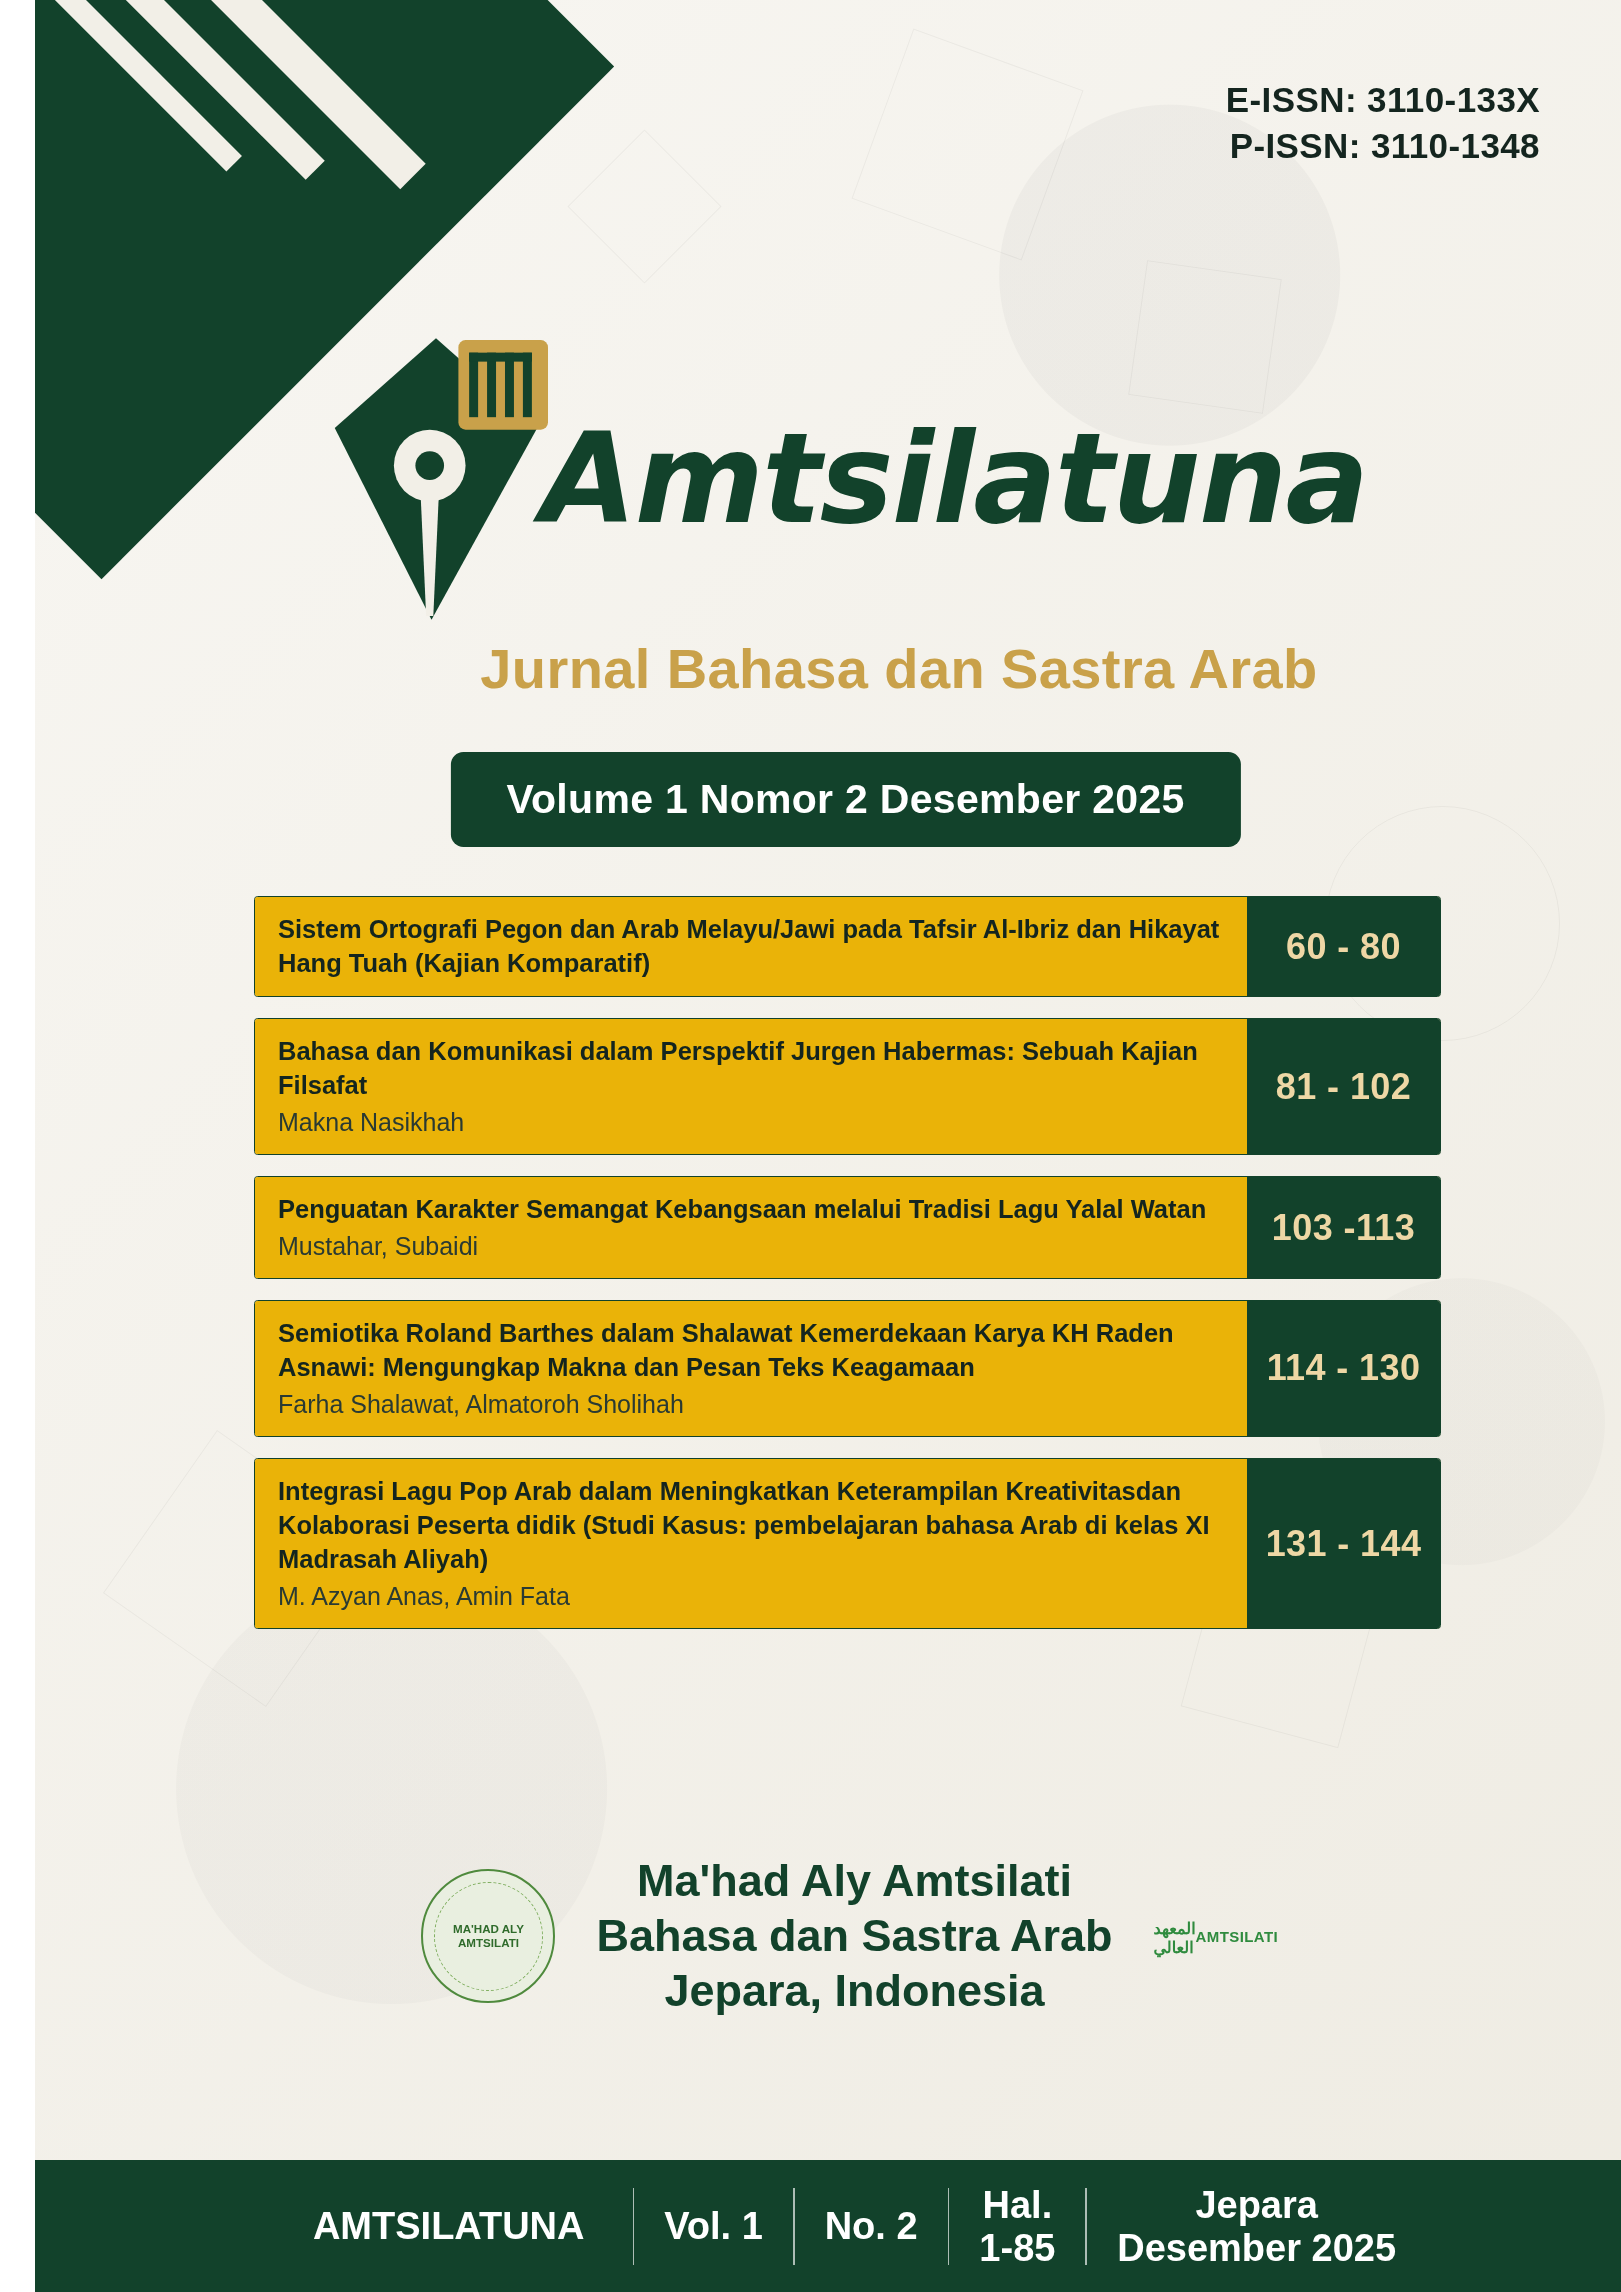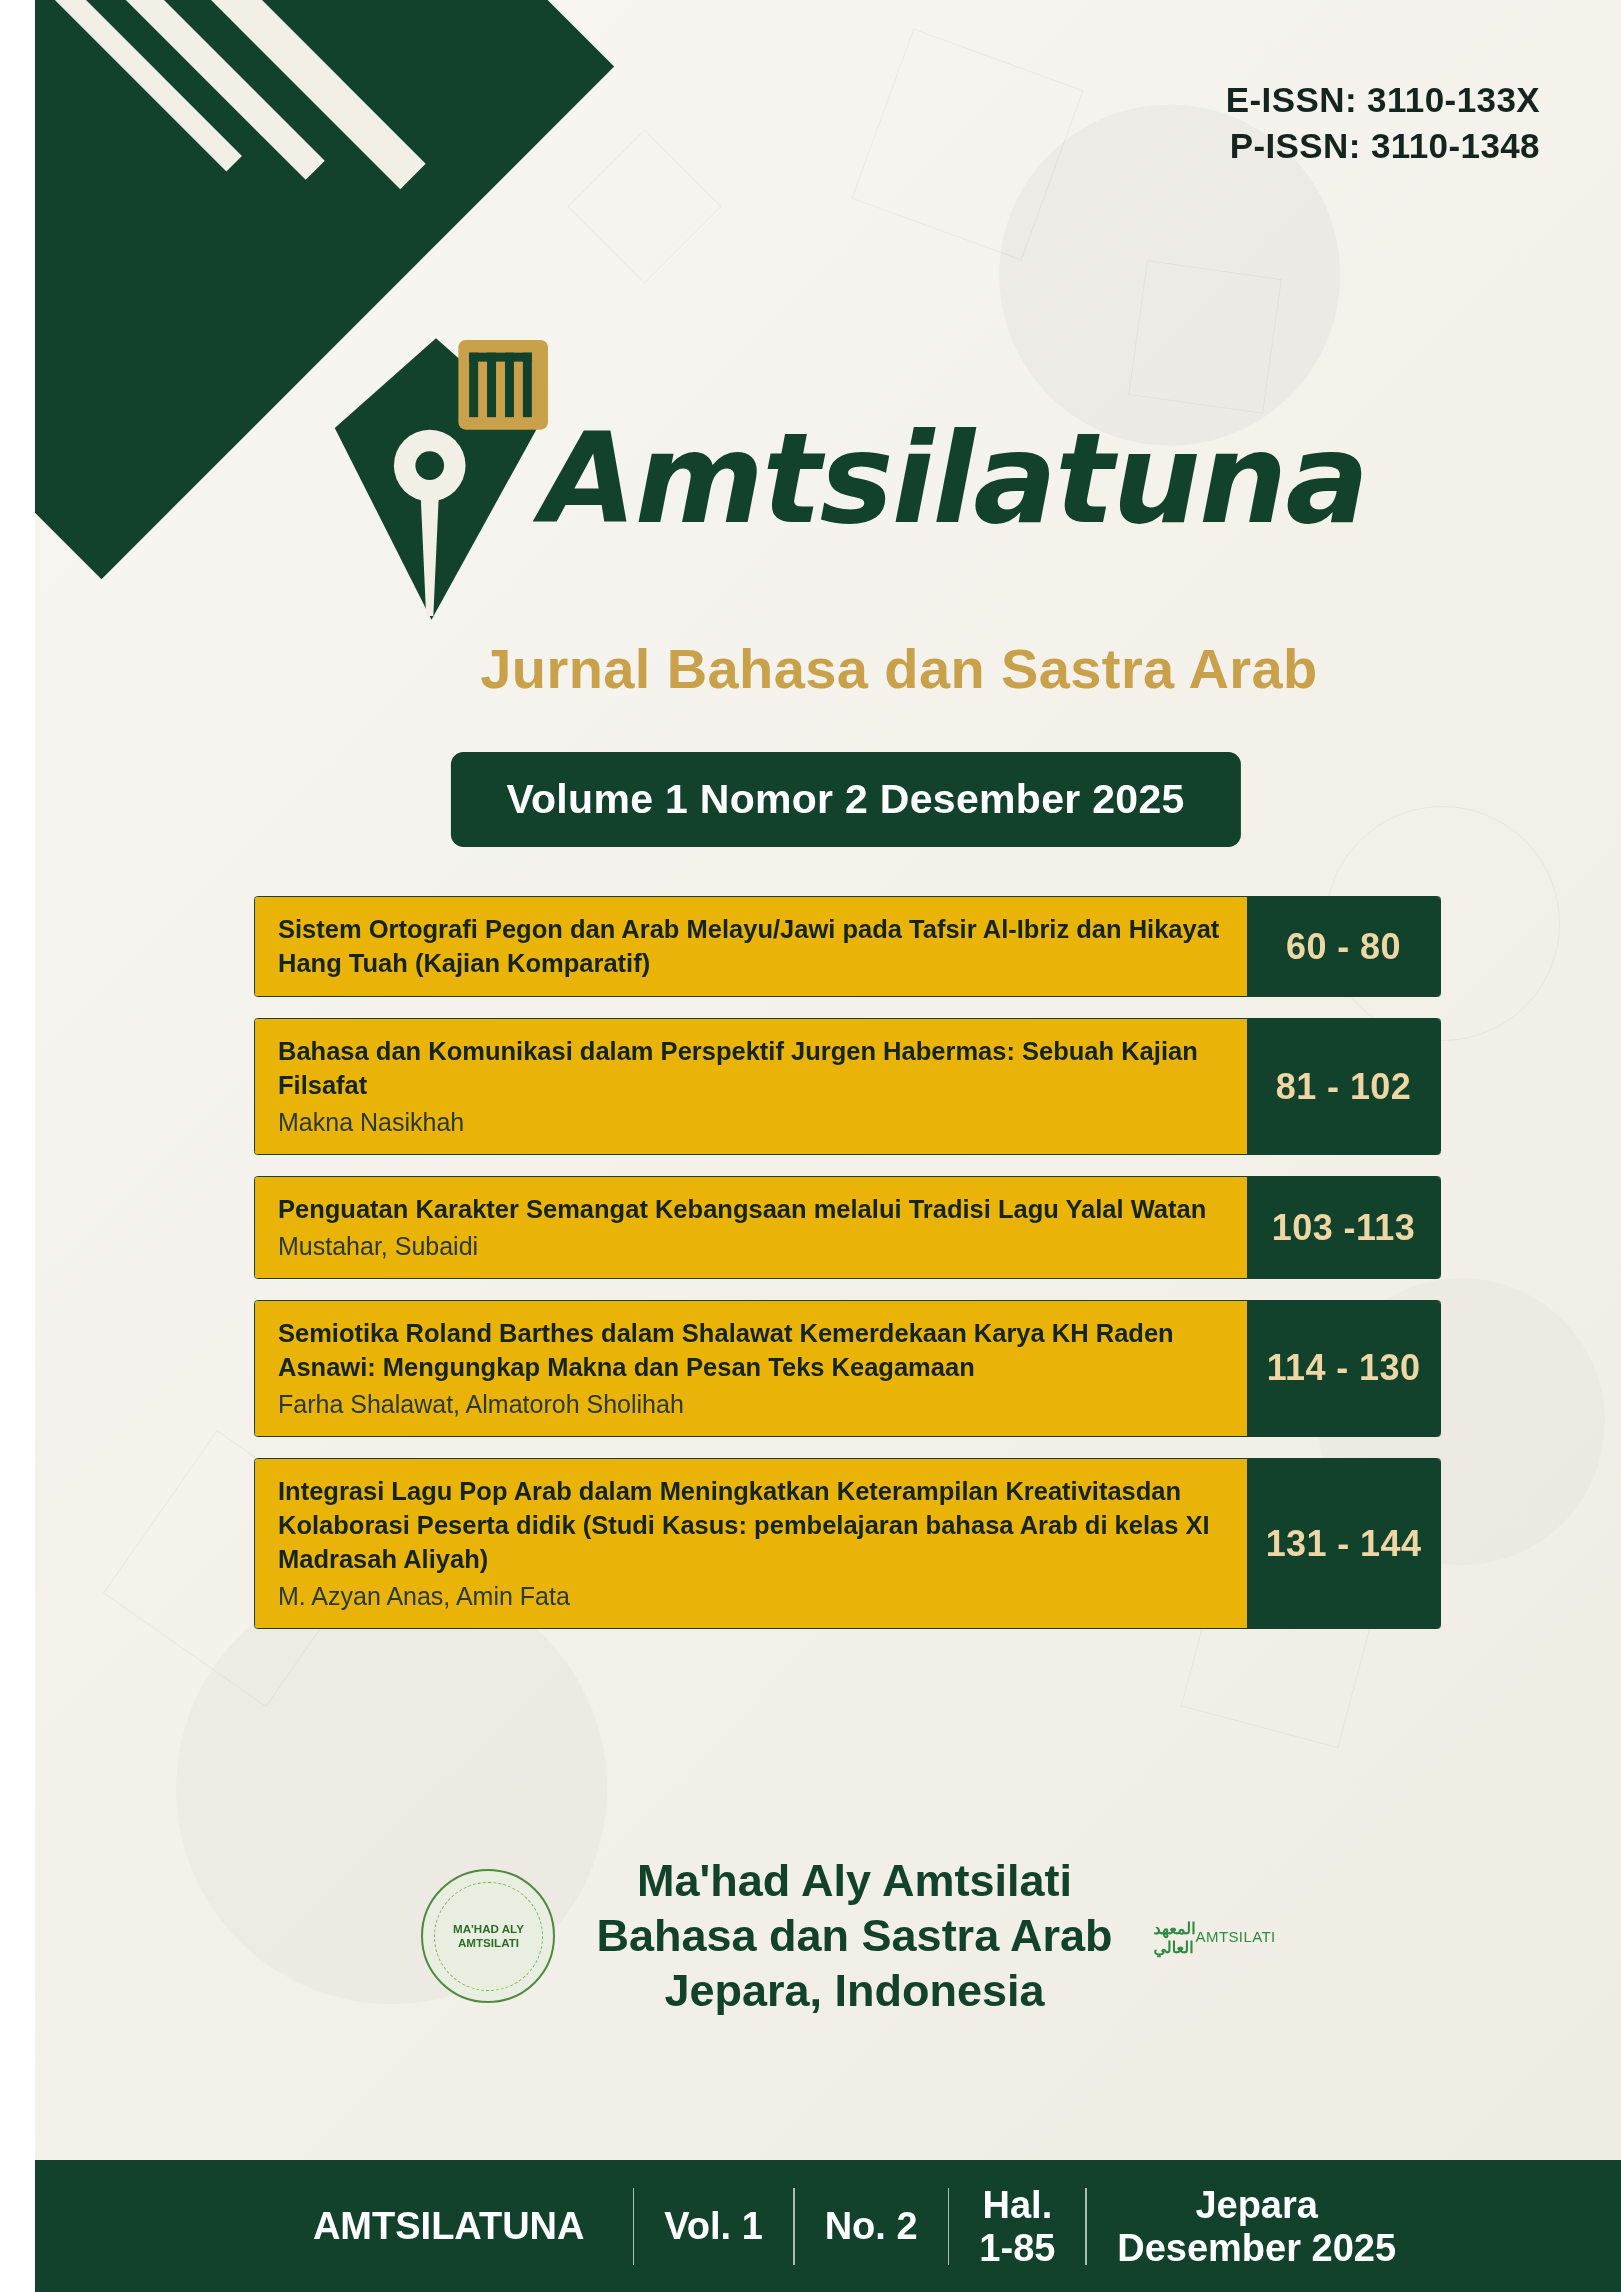--- a/index.html
+++ b/index.html
@@ -252,21 +252,21 @@
   }
   .inst-logo .arabic {
     color: #2f8b3e;
     font-size: 16px;
     font-weight: 700;
     margin-top: 3.6px;
   }
   .inst-logo .name {
     color: #2f8b3e;
     font-size: 15px;
-    font-weight: 400;
+    font-weight: 700;
     letter-spacing: 0.4px;
   }
 
   
   .footer {
     position: absolute;
     left: 0;
     bottom: 0;
     width: 100%;
     height: 133px;

